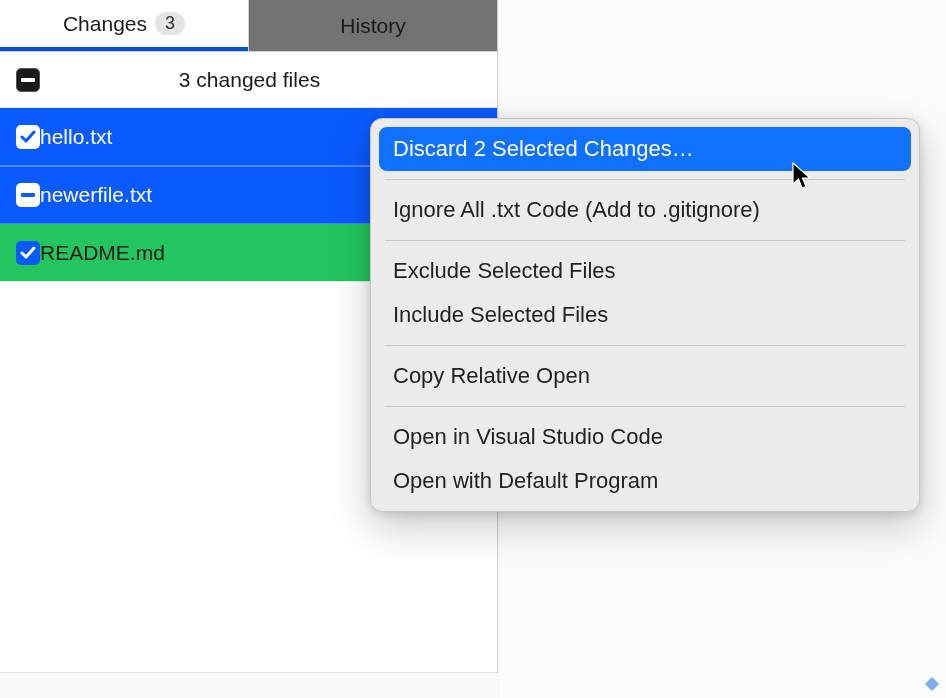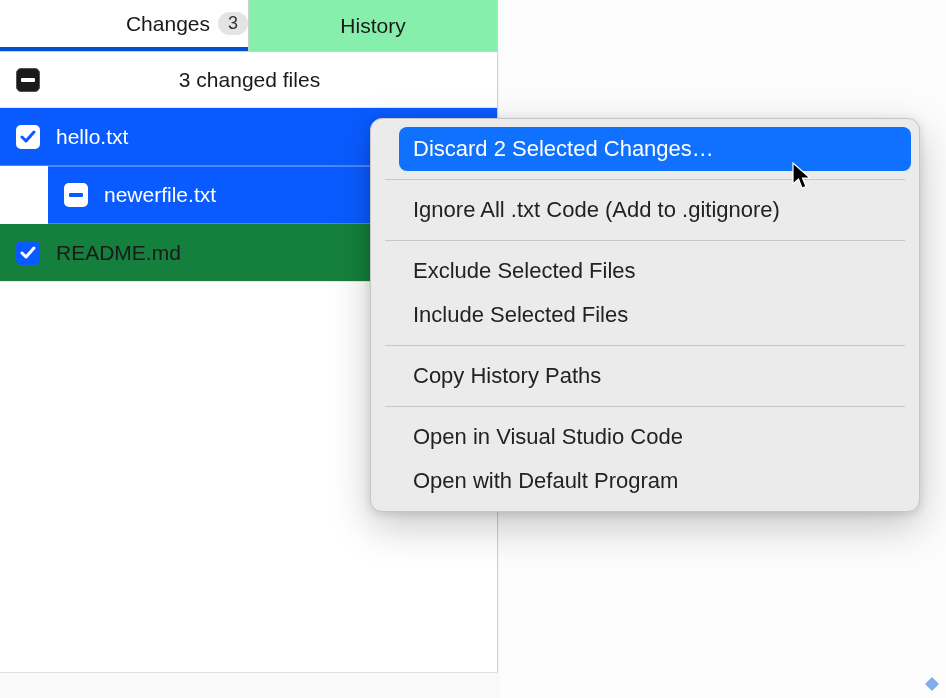--- a/index.html
+++ b/index.html
@@ -34,25 +34,24 @@
       align-items: center;
       justify-content: center;
       font-size: 21px;
       color: #1a1a1a;
       cursor: pointer;
       position: relative;
       gap: 8px;
     }
     .tab.active {
       border-bottom: 4px solid #0051d4;
-      justify-content: flex-end;
     }
     .tab:not(.active) {
       border-left: 1px solid #d0d0d0;
-      background: #86efac;
+      background: #737373;
     }
     .tab-badge {
       background: #e4e4e4;
       border-radius: 12px;
       padding: 1px 10px;
       font-size: 18px;
       color: #333;
     }
     .summary-row {
       height: 56px;
@@ -72,35 +71,33 @@
     .file-list {
       flex: 1;
       overflow: auto;
       border-bottom: 1px solid #e6e6e6;
     }
     .file-row {
       height: 58px;
       display: flex;
       align-items: center;
       padding: 0 16px;
-      gap: 16px;
       border-bottom: 1px solid rgba(255,255,255,0.25);
       font-size: 21px;
       cursor: pointer;
     }
     .file-row.selected {
       background: #0a5bff;
       color: #fff;
     }
     .file-row.selected + .file-row.selected {
       border-top: 1px solid rgba(255,255,255,0.28);
-      margin-left: 48px;
     }
     .file-row:not(.selected) {
-      background: #15803d;
+      background: #22c55e;
       color: #1a1a1a;
       border-bottom: 1px solid #e6e6e6;
     }
     .checkbox {
       width: 24px;
       height: 24px;
       border-radius: 5px;
       display: flex;
       align-items: center;
       justify-content: center;
@@ -136,21 +133,20 @@
       box-shadow: 0 14px 40px rgba(0,0,0,0.22), 0 2px 10px rgba(0,0,0,0.12);
       padding: 8px;
     }
     .menu-item {
       padding: 9px 14px;
       font-size: 22px;
       color: #222;
       border-radius: 8px;
       cursor: pointer;
       white-space: nowrap;
-      margin-left: 20px;
     }
     .menu-item.highlighted {
       background: #1071ff;
       color: #fff;
     }
     .menu-separator {
       height: 1px;
       background: #c8c8c8;
       margin: 8px 6px;
     }
@@ -249,21 +245,21 @@
 <div class="bottom-bar"></div>
 
 <div class="context-menu">
   <div class="menu-item highlighted">Discard 2 Selected Changes…</div>
   <div class="menu-separator"></div>
   <div class="menu-item">Ignore All .txt Code (Add to .gitignore)</div>
   <div class="menu-separator"></div>
   <div class="menu-item">Exclude Selected Files</div>
   <div class="menu-item">Include Selected Files</div>
   <div class="menu-separator"></div>
-  <div class="menu-item">Copy History Paths</div>
+  <div class="menu-item">Copy Relative Open</div>
   <div class="menu-separator"></div>
   <div class="menu-item">Open in Visual Studio Code</div>
   <div class="menu-item">Open with Default Program</div>
 </div>
 
 <div class="cursor">
   <svg width="22" height="28" viewBox="0 0 22 28">
     <path d="M1 1 L1 22 L6.5 17 L10 26 L14 24.5 L10.5 16 L18 16 Z" fill="#000" stroke="#fff" stroke-width="1.2"></path>
   </svg>
 </div>

